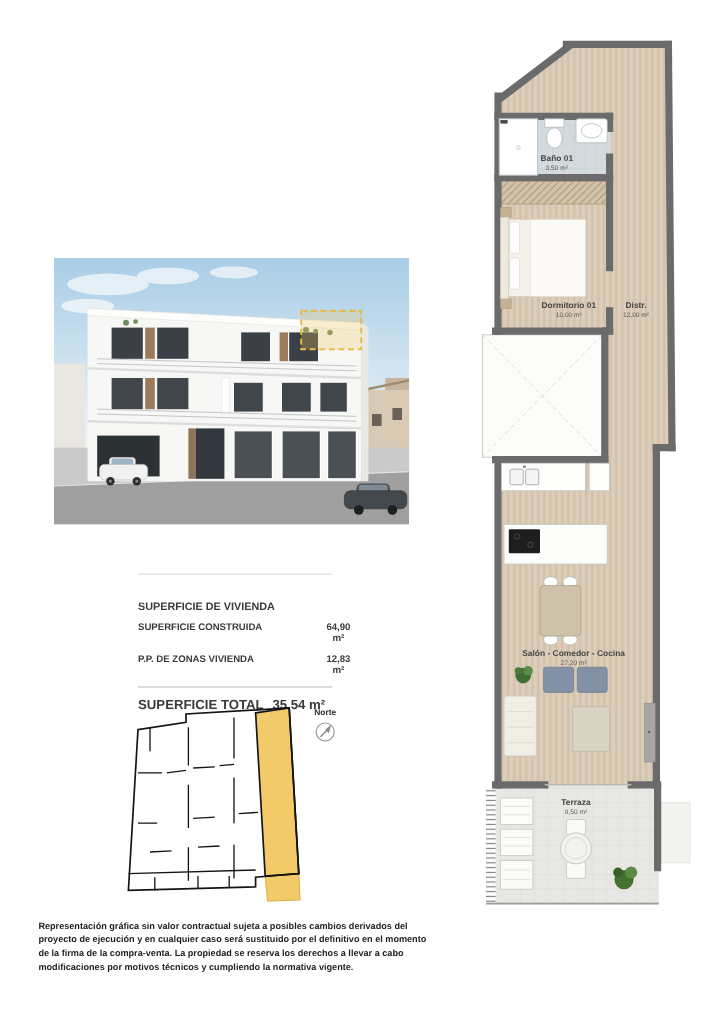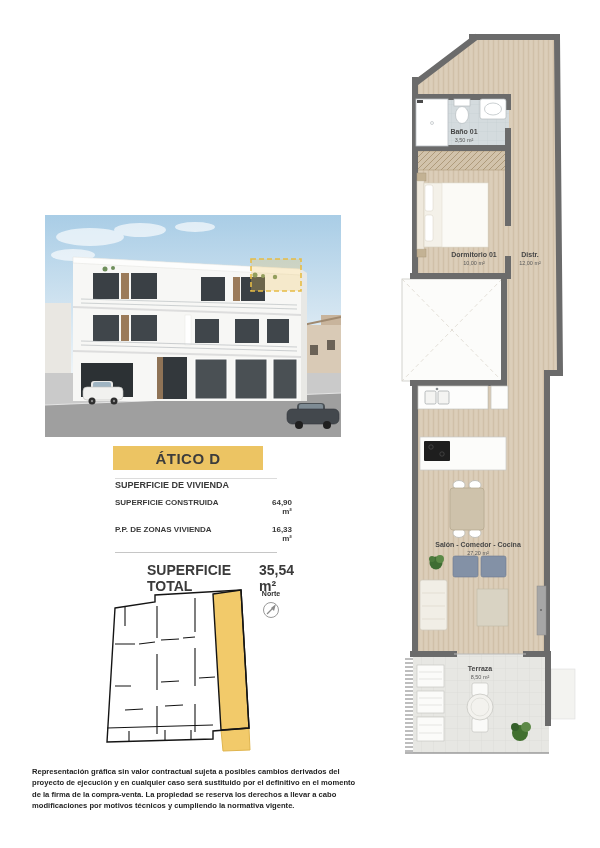--- a/index.html
+++ b/index.html
@@ -6,26 +6,26 @@
   body{width:600px;height:848px;font-family:"Liberation Sans",sans-serif;}
   .page{position:relative;width:600px;height:848px;background:#fff;overflow:hidden;}
   .abs{position:absolute;}
 
   
   .banner{left:113px;top:446px;width:150px;height:24px;background:#ecc463;
           display:flex;align-items:center;justify-content:center;
           font-weight:bold;font-size:15px;letter-spacing:.5px;color:#3c3c3c;}
 
   
-  .surface{left:115px;top:478px;width:162px;border-top:1px solid #dcdcdc;padding-top:1px;color:#3a3a3a;}
+  .surface{left:115px;top:478px;width:162px;border-top:1px solid #dcdcdc;padding-top:21px;color:#3a3a3a;}
   .surface .hdr{font-size:9px;font-weight:bold;margin-bottom:8px;}
   .srow{display:grid;grid-template-columns:112px 1fr;font-size:8px;font-weight:bold;margin-bottom:9px;gap:45px;}
-  .srow .val{text-align:right;}
+  .srow .val{text-align:center;}
   .sdiv{border-top:1px solid #c6c6c6;margin:3px 0 9px 0;}
-  .stot{display:grid;grid-template-columns:112px 1fr;font-size:14px;font-weight:bold;margin-left:32px;}
+  .stot{display:grid;grid-template-columns:112px 1fr;font-size:11px;font-weight:bold;}
 
   
   .disclaimer{left:32px;top:766px;width:326px;font-size:7.6px;line-height:1.5;
               text-align:left;color:#1f1f1f;font-weight:bold;}
 
   
   .pl-name{font-family:"Liberation Sans",sans-serif;font-size:7px;font-weight:bold;fill:#474747;}
   .pl-area{font-family:"Liberation Sans",sans-serif;font-size:5.5px;fill:#5a5a5a;}
   .kp-north{font-family:"Liberation Sans",sans-serif;font-size:7px;font-weight:bold;fill:#2e2e2e;}
 </style>
@@ -121,33 +121,30 @@
     </g>
     <g transform="translate(242,188)">
       <rect x="10" y="0" width="28" height="10" rx="4" fill="#4b5156"></rect>
       <rect x="12" y="1" width="24" height="8" rx="2" fill="#7e8b94"></rect>
       <rect x="0" y="6" width="52" height="15" rx="5" fill="#43484d" stroke="#33383c" stroke-width="0.6"></rect>
       <circle cx="12" cy="22" r="4" fill="#1f1f1f"></circle>
         <circle cx="40" cy="22" r="4" fill="#1f1f1f"></circle>
     </g>
   </svg>
 
-  <div class="abs banner">
-    <span>ÁTICO D</span>
-  </div>
 
   <div class="abs surface">
     <div class="hdr">SUPERFICIE DE VIVIENDA</div>
     <div class="srow">
       <span class="lbl">SUPERFICIE CONSTRUIDA</span>
       <span class="val">64,90 m²</span>
     </div>
     <div class="srow">
       <span class="lbl">P.P. DE ZONAS VIVIENDA</span>
-      <span class="val">16,33 m²</span>
+      <span class="val">12,83 m²</span>
     </div>
     <div class="sdiv"></div>
     <div class="stot">
       <span class="lbl">SUPERFICIE TOTAL</span>
       <span class="val">35,54 m²</span>
     </div>
   </div>
 
   <svg class="abs" style="left:95px;top:582px" width="195" height="178" viewBox="0 0 195 178">
     <g>

